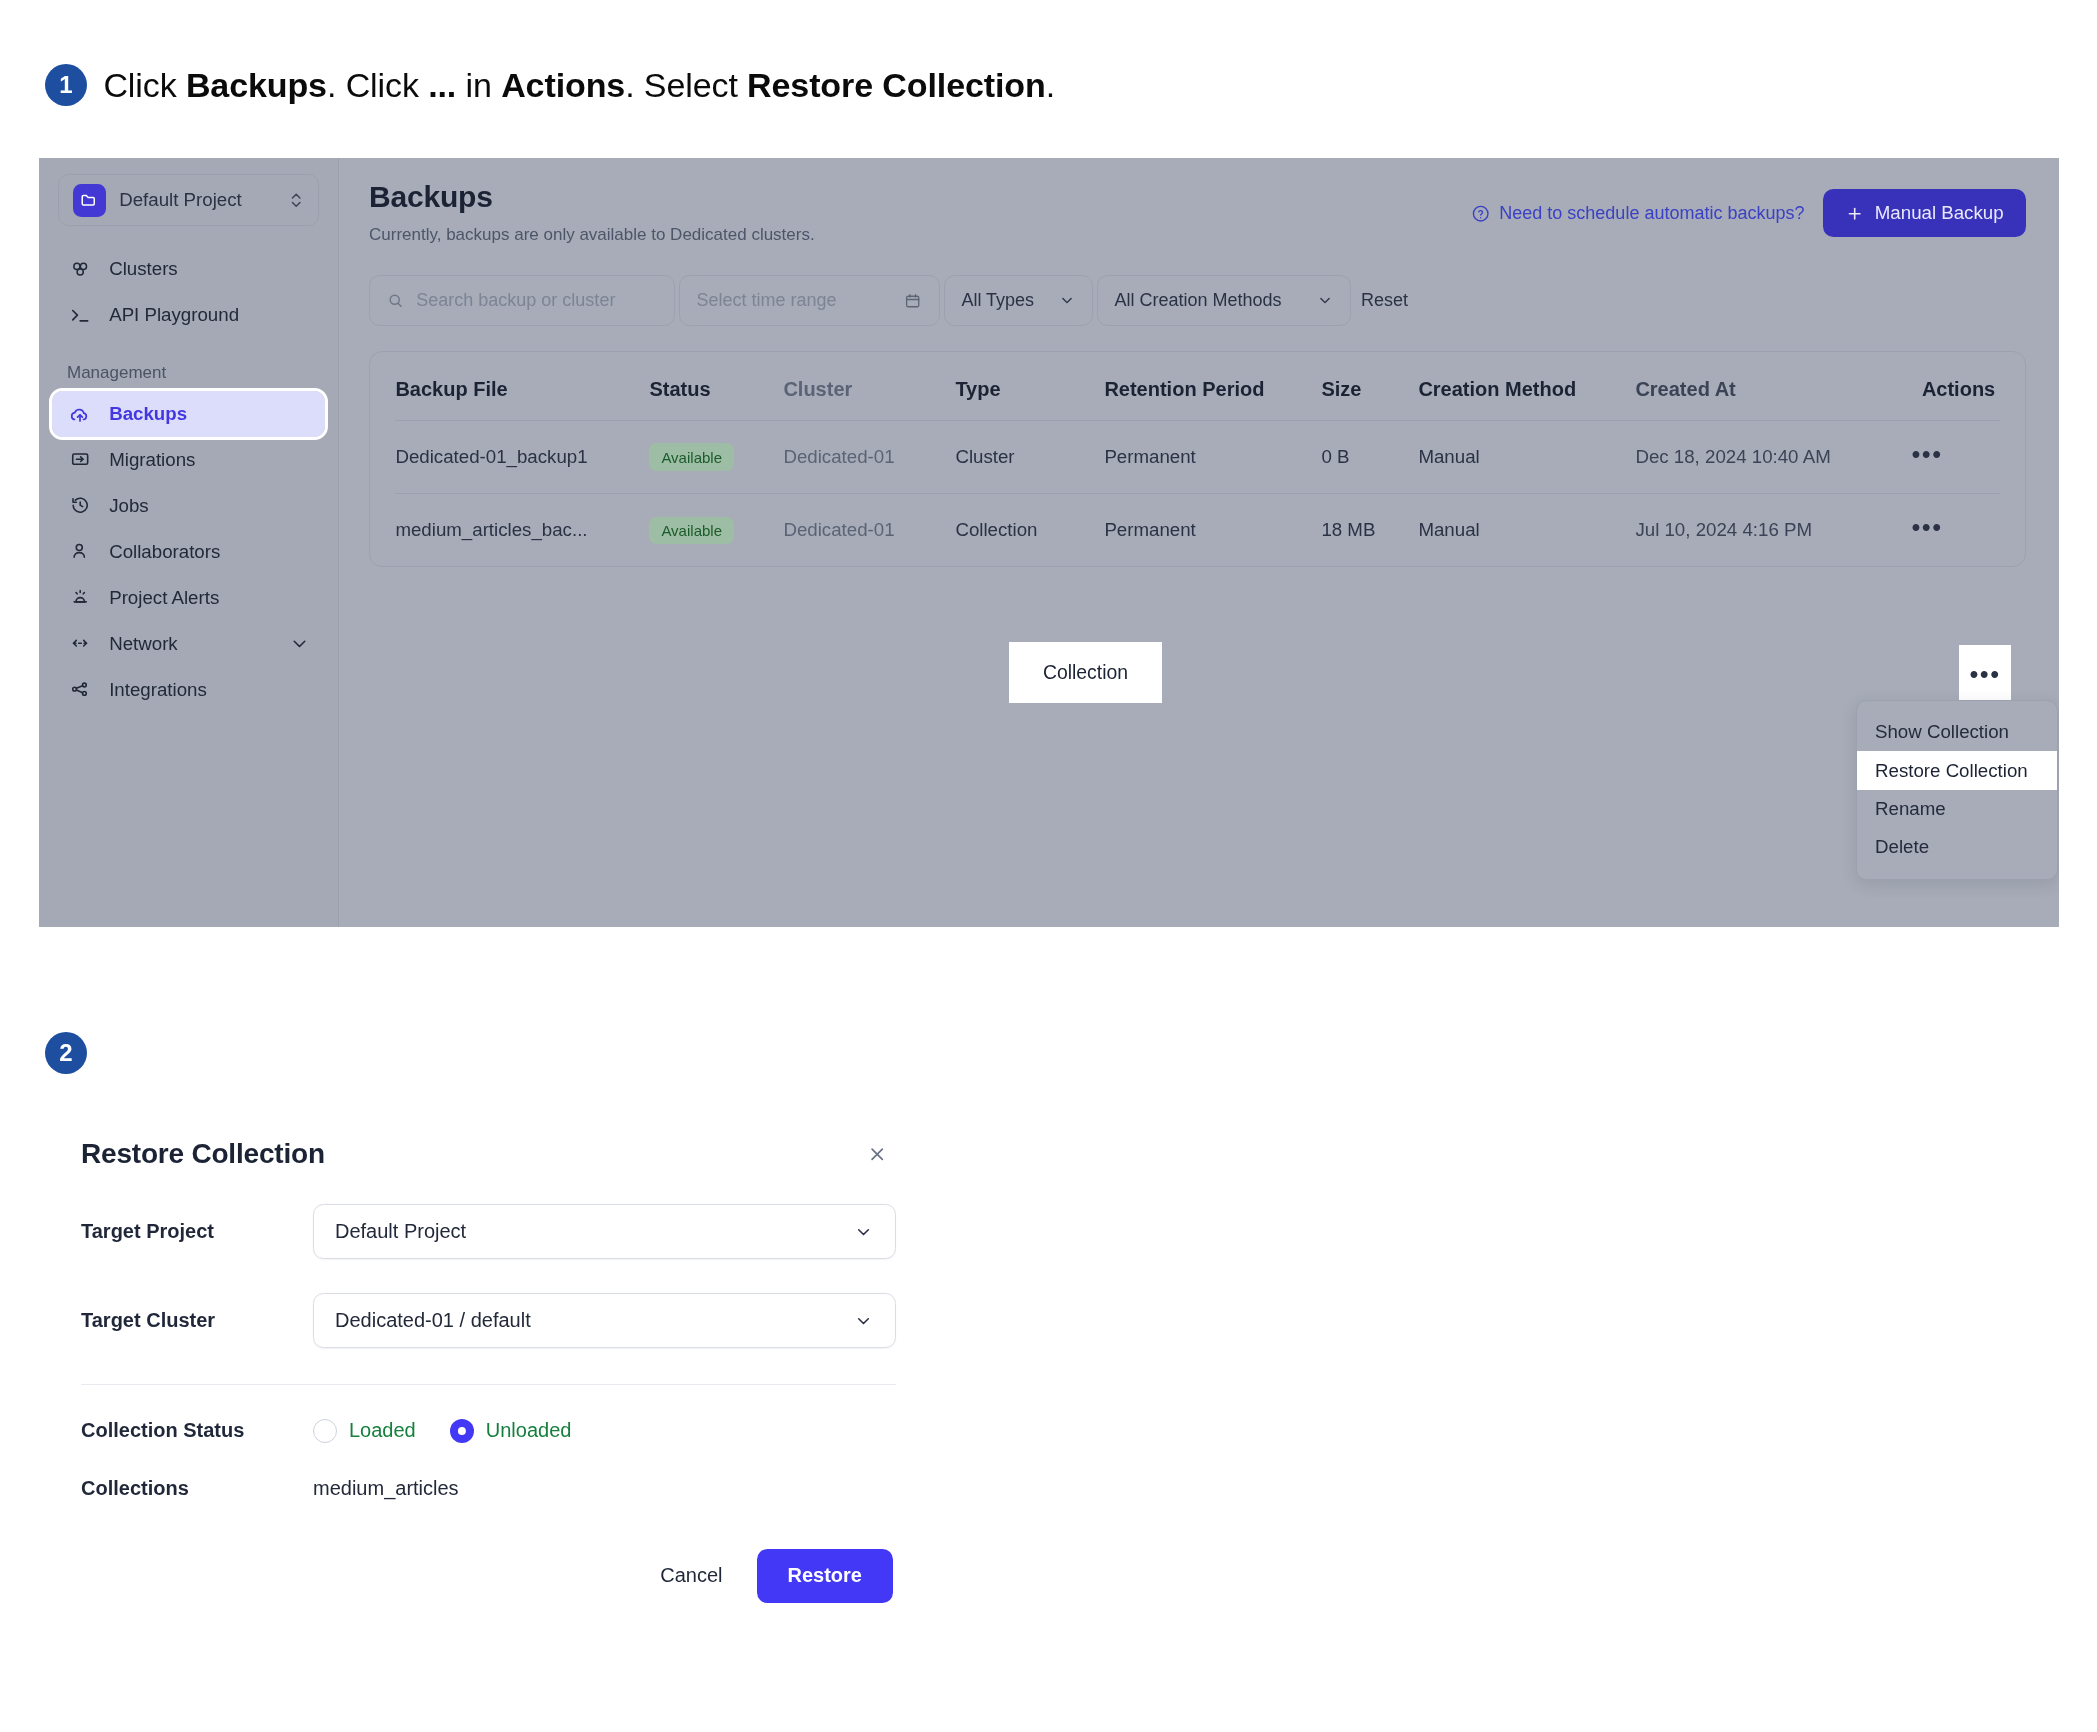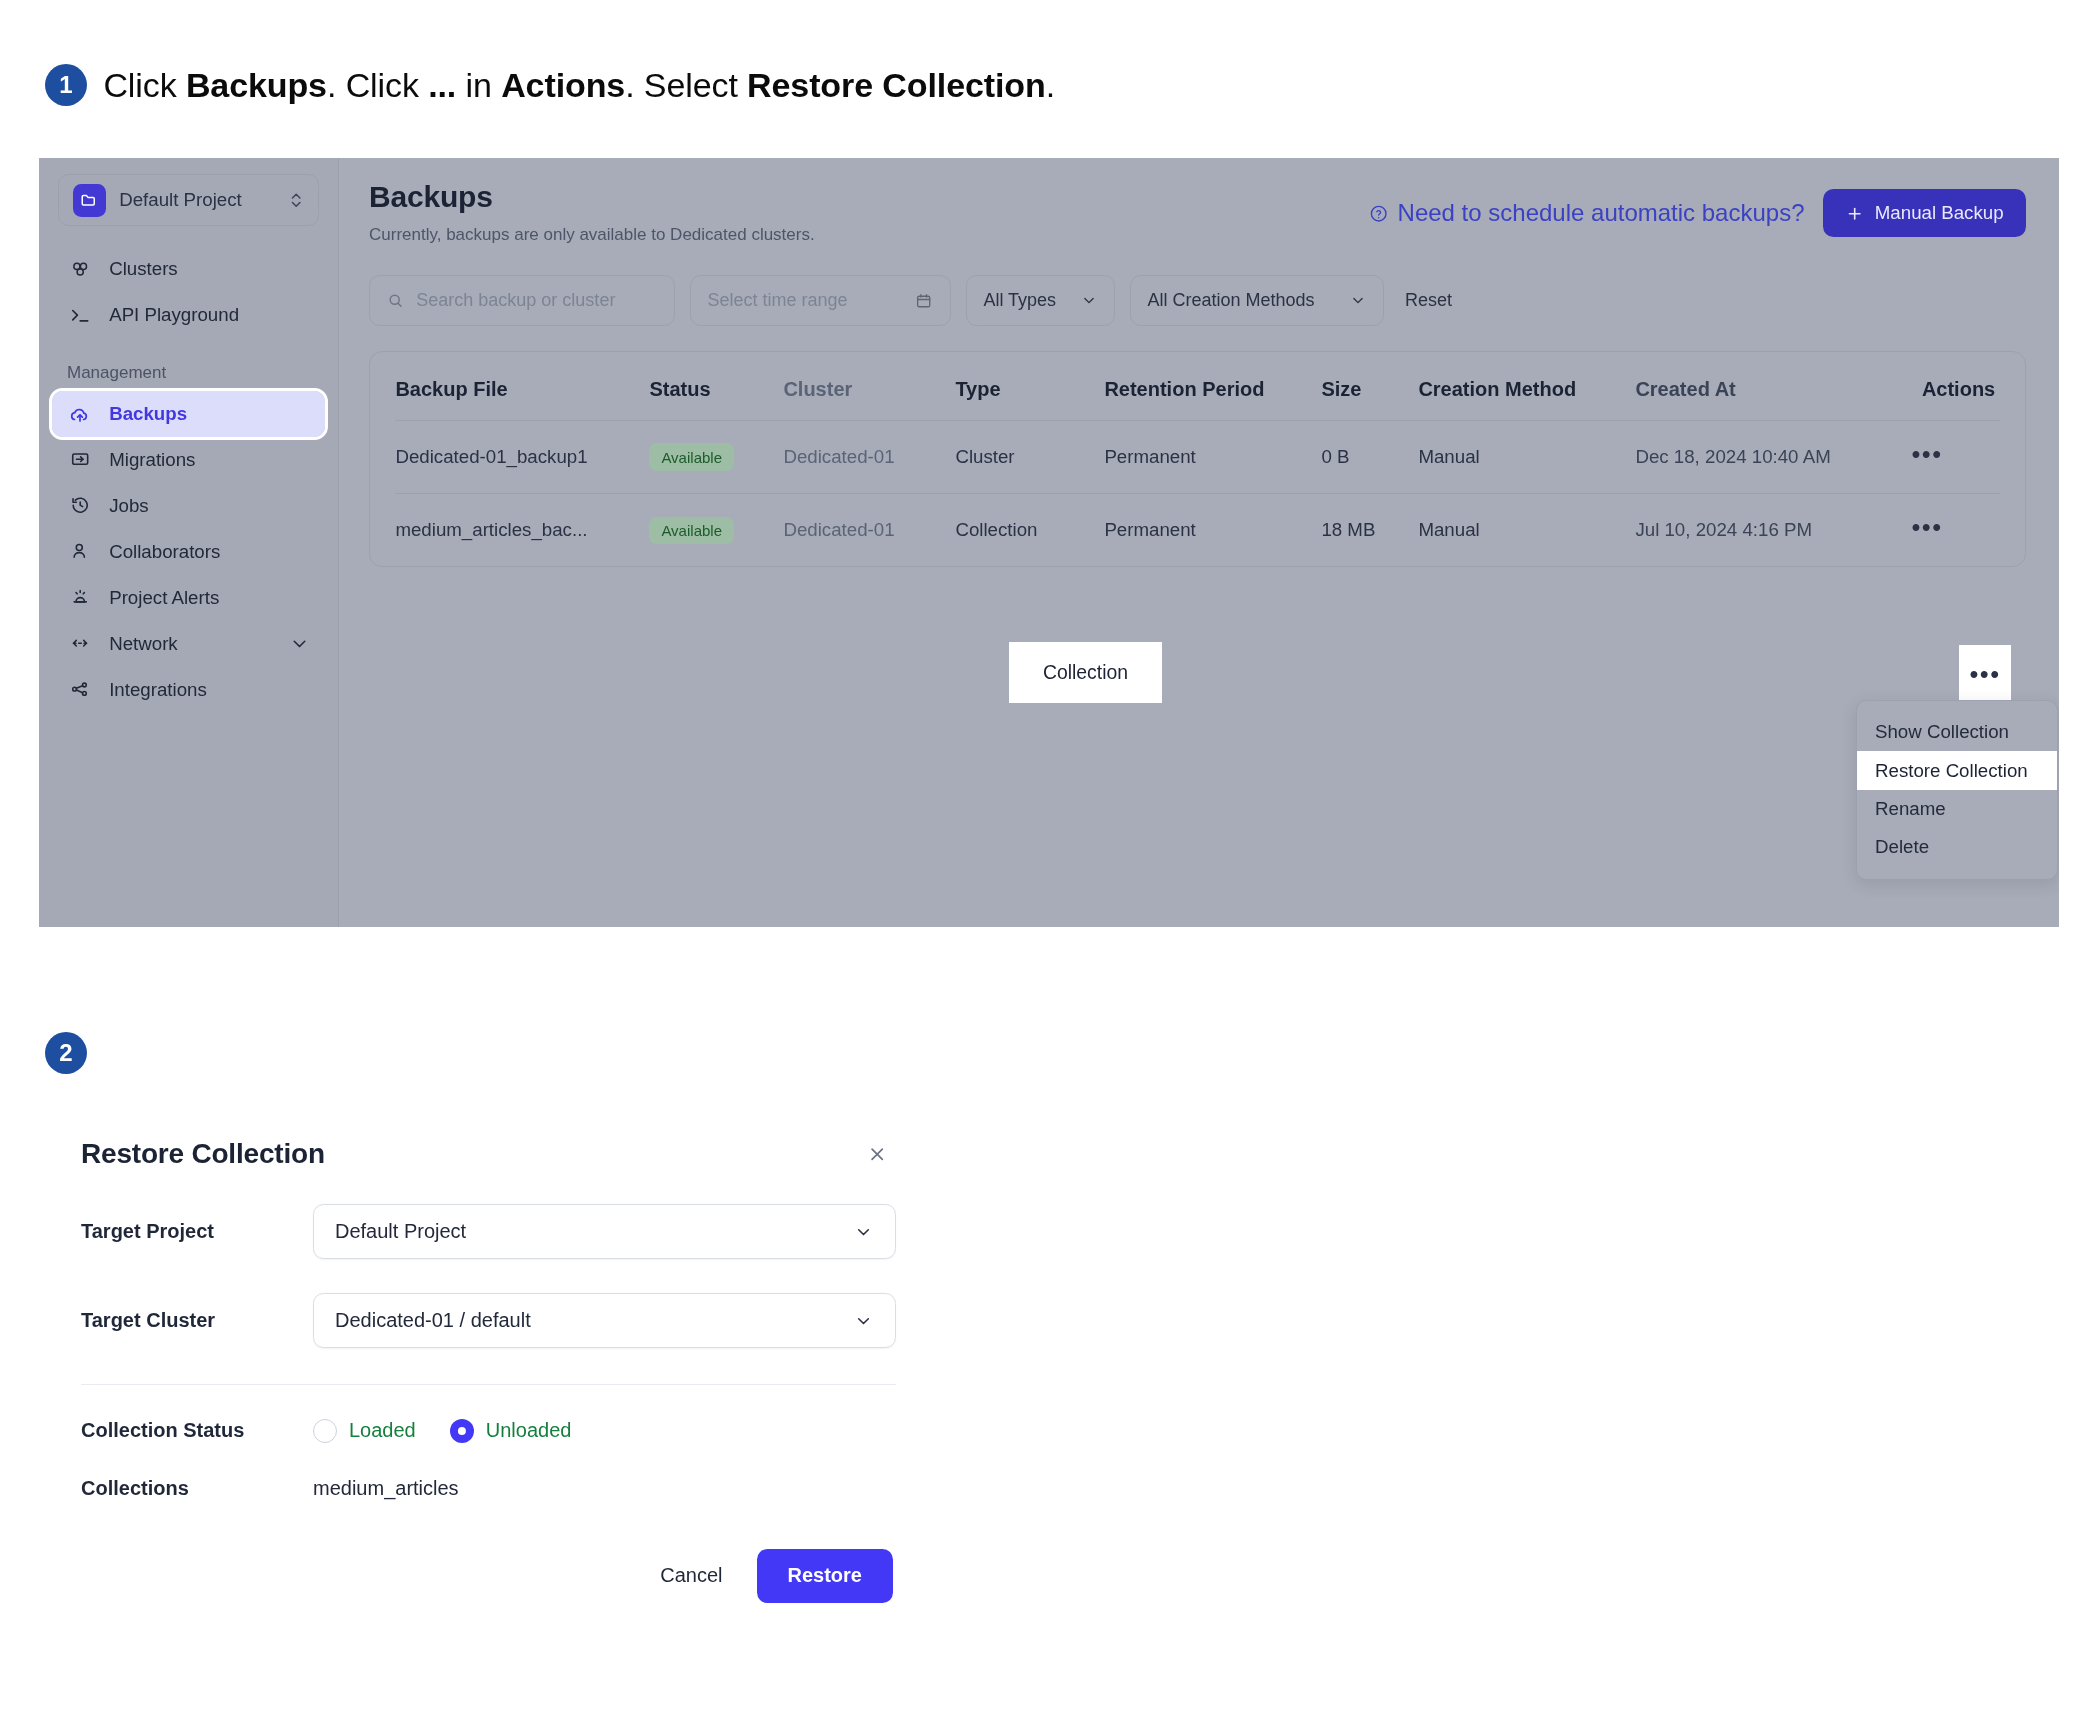--- a/index.html
+++ b/index.html
@@ -161,42 +161,42 @@
   .main-head-right {
     display: flex;
     align-items: center;
     gap: 18px;
     padding-top: 9px;
   }
   .help-link {
     display: flex;
     align-items: center;
     gap: 9px;
-    font-size: 24px;
+    font-size: 18px;
     color: #3b41c4;
     white-space: nowrap;
   }
   .btn-primary-sm {
     background: #3831ba;
     color: #e9e9fb;
     border-radius: 10.5px;
     height: 48px;
     padding: 0 22.4px;
     display: flex;
     align-items: center;
     gap: 10.5px;
     font-size: 18.7px;
     white-space: nowrap;
   }
 
   
   .filters {
     display: flex;
     align-items: center;
-    gap: 15px;
+    gap: 4px;
     margin-top: 30px;
   }
   .f-box {
     height: 51px;
     border: 0.7px solid #9ba1ae;
     border-radius: 10.5px;
     display: flex;
     align-items: center;
     padding: 0 16.4px;
     gap: 10.5px;

